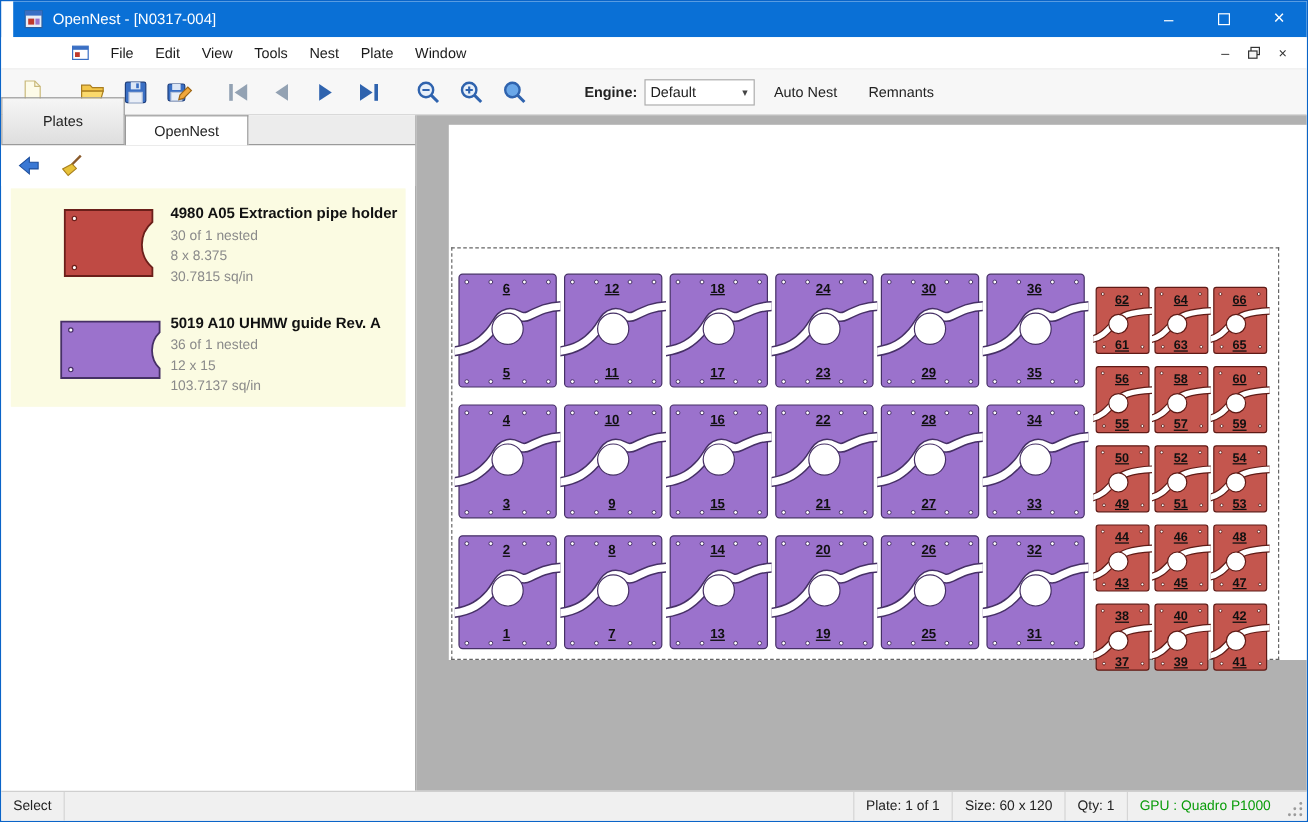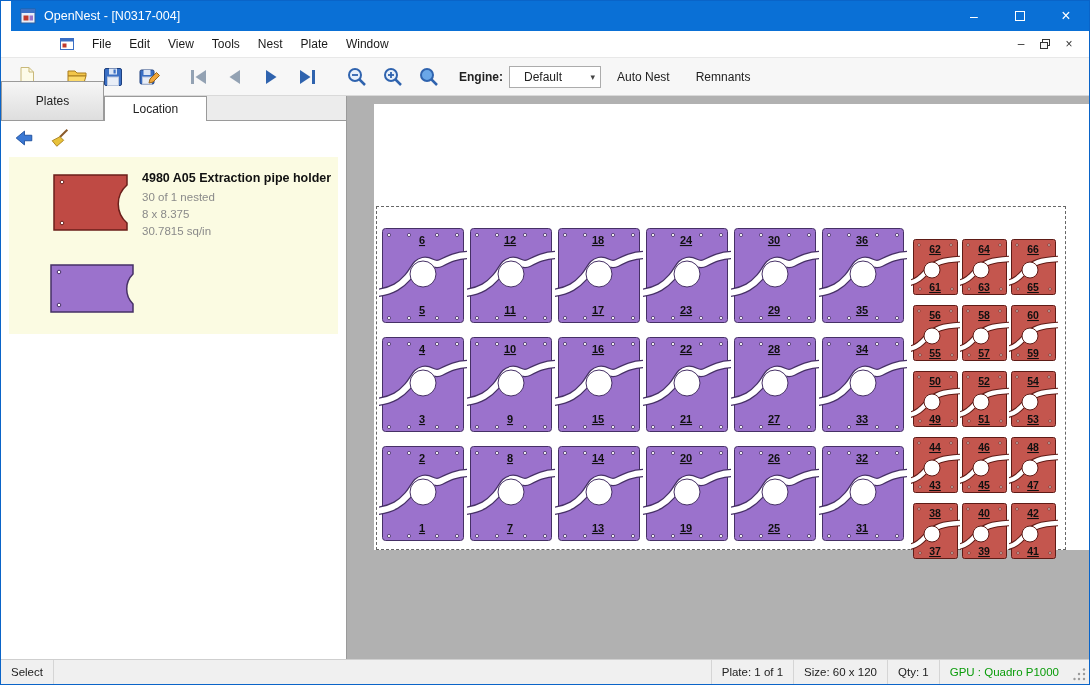--- a/index.html
+++ b/index.html
@@ -20,22 +20,22 @@
   .mdi-icon { width:16px; height:16px; margin:0 8px 0 10px; }
   .menu-item { font-size:12px; color:#1a1a1a; padding:5px 9px; }
   .mdi-controls { margin-left:auto; display:flex; align-items:center; padding-right:8px; }
   .mdi-btn { width:24px; height:20px; display:flex; align-items:center; justify-content:center; color:#333; font-size:12px; }
 
   
   .toolbar { position:absolute; left:0; top:57px; right:0; height:38px; background:#f7f7f7; border-bottom:1px solid #d9d9d9; display:flex; align-items:center; padding-left:8px; }
   .tb-btn { width:36px; height:32px; display:flex; align-items:center; justify-content:center; border-radius:3px; }
   .tb-btn svg { width:24px; height:24px; }
   .tb-gap { width:14px; }
-  .engine-label { font-size:12px; font-weight:bold; color:#222; margin:0 6px 0 12px; }
-  .combo { width:92px; height:22px; background:#fff; border:1px solid #acacac; display:flex; align-items:center; font-size:12px; padding-left:14px; color:#222; }
+  .engine-label { font-size:12px; font-weight:bold; color:#222; margin:0 6px 0 40px; }
+  .combo { width:92px; height:22px; background:#fff; border:1px solid #acacac; display:flex; align-items:center; font-size:12px; padding-left:4px; color:#222; }
   .combo .arrow { margin-left:auto; padding-right:5px; font-size:9px; color:#444; }
   .flat-label { font-size:12px; color:#222; padding:6px 10px; margin-left:6px; }
 
   
   .main { position:absolute; left:0; top:95px; right:0; bottom:25px; }
 
   
   .left-panel { position:absolute; left:0; top:0; width:346px; bottom:0; background:#fff; border-right:1px solid #9a9a9a; }
   .tabstrip { position:relative; height:25px; background:#ececec; border-bottom:1px solid #9a9a9a; display:flex; align-items:flex-end; }
   .tab { width:103px; height:39px; display:flex; align-items:center; justify-content:center; font-size:12px; color:#222;
@@ -206,21 +206,21 @@
     </div>
     <span class="flat-label">Auto Nest</span>
     <span class="flat-label">Remnants</span>
   </div>
 
   <div class="main">
 
     <div class="left-panel">
       <div class="tabstrip">
         <div class="tab">Plates</div>
-        <div class="tab active">Location</div>
+        <div class="tab active">OpenNest</div>
       </div>
       <div class="panel-toolbar">
         <div class="panel-btn">
           <svg viewBox="0 0 24 24">
             <path d="M3.5,12 L12.5,4.5 V9 H20.5 V15 H12.5 V19.5 Z" fill="#3a78d4" stroke="#1d4e9c"></path>
           </svg>
         </div>
         <div class="panel-btn">
           <svg viewBox="0 0 24 24">
             <line x1="20" y1="3" x2="12" y2="11" stroke="#8a5a2a" stroke-width="2.2"></line>
@@ -245,20 +245,26 @@
             <div class="d-sub">30.7815 sq/in</div>
           </div>
         </div>
         <div class="drawing-item">
           <div class="thumb">
             <svg width="92" height="62" viewBox="0 0 92 62">
               <path d="M5,5 L87,5 L87,14 A21,21 0 0 0 87,44 L87,52 L5,52 Z" fill="#9b72cc" stroke="#463066" stroke-width="1.5"></path>
               <circle cx="13" cy="12" r="1.8" fill="#fff" stroke="#463066"></circle>
               <circle cx="13" cy="45" r="1.8" fill="#fff" stroke="#463066"></circle>
             </svg>
+          </div>
+          <div class="d-text">
+            <div class="d-name">5019 A10 UHMW guide Rev. A</div>
+            <div class="d-sub">36 of 1 nested</div>
+            <div class="d-sub">12 x 15</div>
+            <div class="d-sub">103.7137 sq/in</div>
           </div>
         </div>
       </div>
     </div>
 
     <div class="canvas">
       <div class="sheet">
         <div class="plate">
           <div class="pgrid">
               <svg style="position:absolute;left:0px;top:0px" width="88" height="109" viewBox="0 0 88 109">

